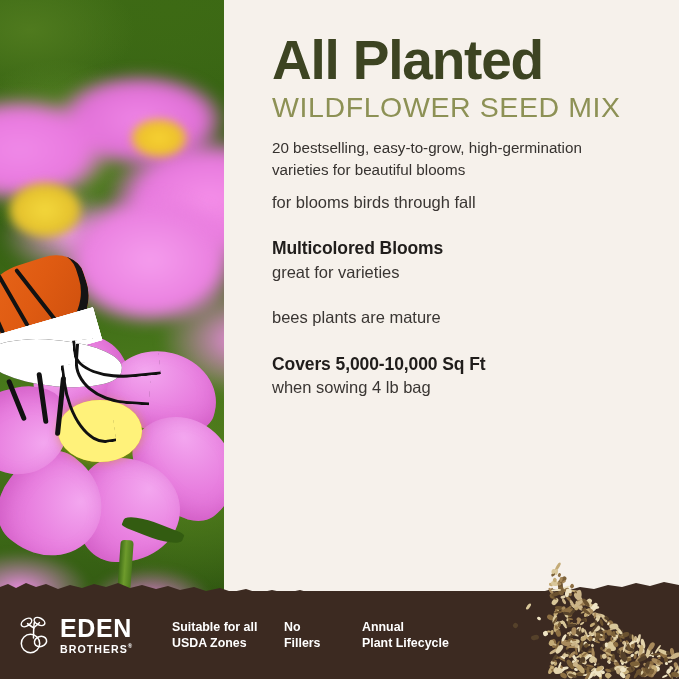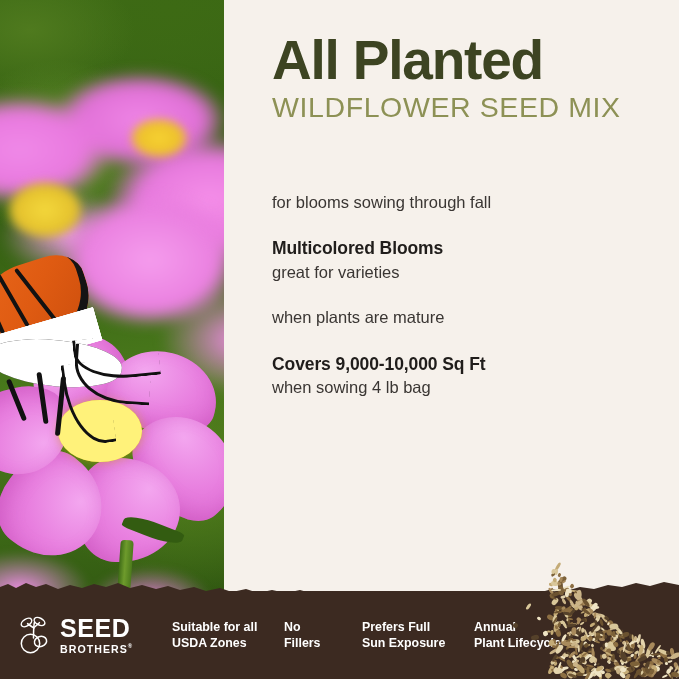--- a/index.html
+++ b/index.html
@@ -447,35 +447,36 @@
       <div class="leg leg2"></div>
       <div class="leg leg3"></div>
     </div>
   </div>
 
   <div class="content-pane">
 
     <div class="title-block">
       <h1 class="headline">All Planted</h1>
       <h2 class="subhead">WILDFLOWER SEED MIX</h2>
+      <p class="lede">20 bestselling, easy-to-grow, high-germination varieties for beautiful blooms</p>
     </div>
 
     <div class="features">
       <div class="feature">
-        <p class="feature-sub">for blooms sowing through fall</p>
+        <p class="feature-sub">for blooms birds through fall</p>
       </div>
       <div class="feature">
         <p class="feature-title">Multicolored Blooms</p>
         <p class="feature-sub">great for varieties</p>
       </div>
       <div class="feature">
-        <p class="feature-sub">when plants are mature</p>
+        <p class="feature-sub">bees plants are mature</p>
       </div>
       <div class="feature">
-        <p class="feature-title">Covers 9,000-10,000 Sq Ft</p>
+        <p class="feature-title">Covers 5,000-10,000 Sq Ft</p>
         <p class="feature-sub">when sowing 4 lb bag</p>
       </div>
     </div>
 
   </div>
 
   <div class="footer">
 
     <div class="footer-edge">
       <svg width="679" height="20" viewBox="0 0 679 20" preserveAspectRatio="none" aria-hidden="true">
@@ -493,32 +494,30 @@
               <ellipse cx="21.5" cy="5.5" rx="5.8" ry="3.4" transform="rotate(28 21.5 5.5)"></ellipse>
               <path d="M15.5 22 C15.5 15 15.5 10 16.5 6" stroke-linecap="round"></path>
               <path d="M16.2 12 C13.5 10.5 11 9 9.6 7.6" stroke-linecap="round"></path>
               <path d="M16.6 11 C18.6 9.4 20.4 8 21.4 6.6" stroke-linecap="round"></path>
               <circle cx="12.5" cy="27.5" r="9.2"></circle>
               <ellipse cx="22.5" cy="25.5" rx="6.2" ry="5" transform="rotate(-18 22.5 25.5)"></ellipse>
             </g>
           </svg>
         </span>
         <span class="brand-words">
-          <span class="brand-eden">SEED</span>
+          <span class="brand-eden">EDEN</span>
           <span class="brand-brothers"><span>BROTHERS</span><sup>®</sup></span>
         </span>
       </div>
 
       <div class="claims">
         <div class="claim claim-usda">Suitable for all
 USDA Zones</div>
         <div class="claim claim-no-fillers">No
 Fillers</div>
-        <div class="claim claim-sun">Prefers Full
-Sun Exposure</div>
         <div class="claim claim-lifecycle">Annual
 Plant Lifecycle</div>
       </div>
 
     </div>
 
     <div class="seed-strays">
         <div class="stray" style="left: 6px; top: 30px; width: 5px; height: 5px; background: rgb(85, 65, 42); transform: rotate(42deg);"></div>
         <div class="stray" style="left: 18px; top: 12px; width: 7px; height: 3px; background: rgb(217, 199, 154); transform: rotate(126deg);"></div>
         <div class="stray" style="left: 30px; top: 24px; width: 4px; height: 3px; background: rgb(239, 228, 196); transform: rotate(30deg);"></div>

